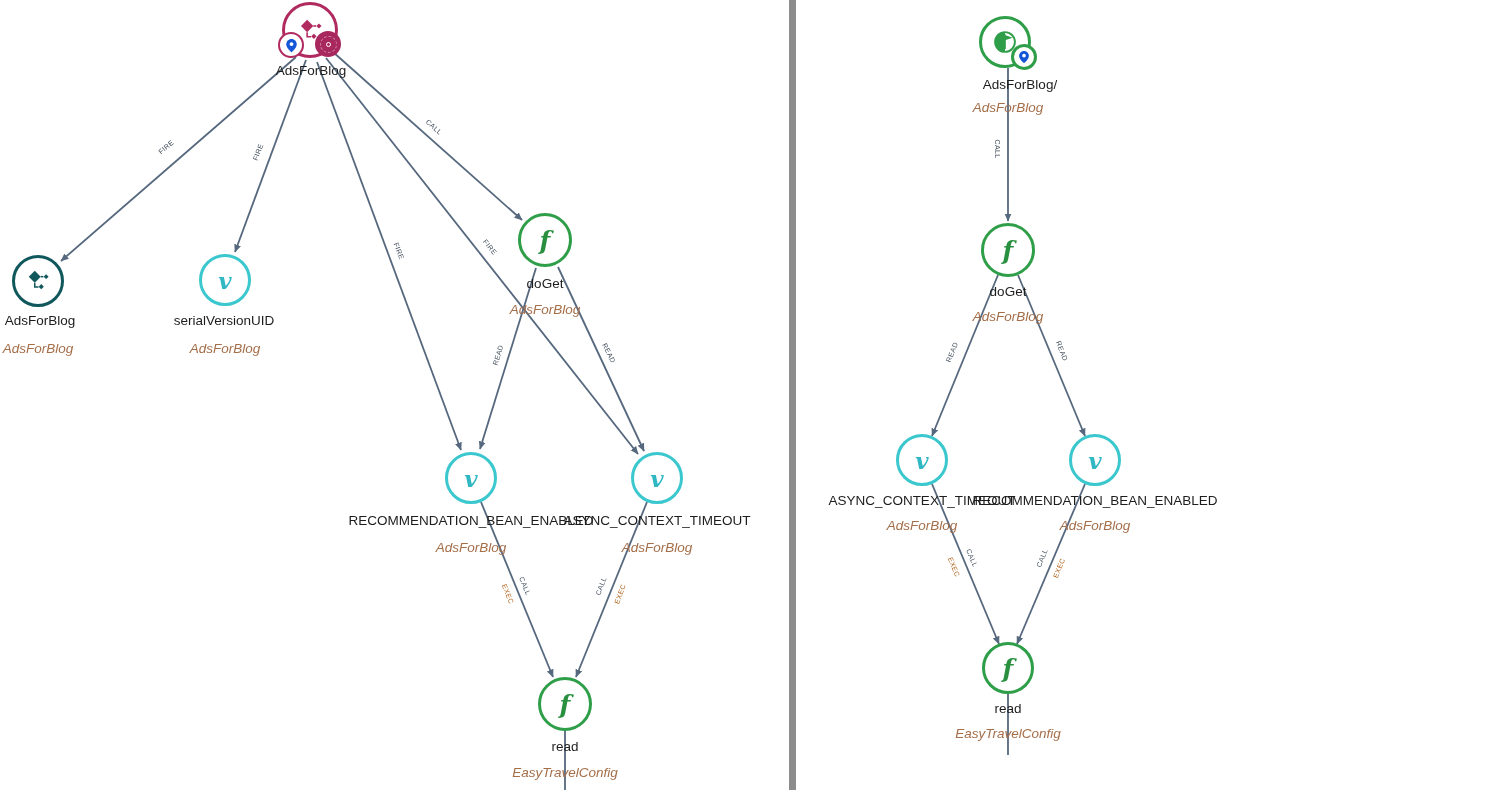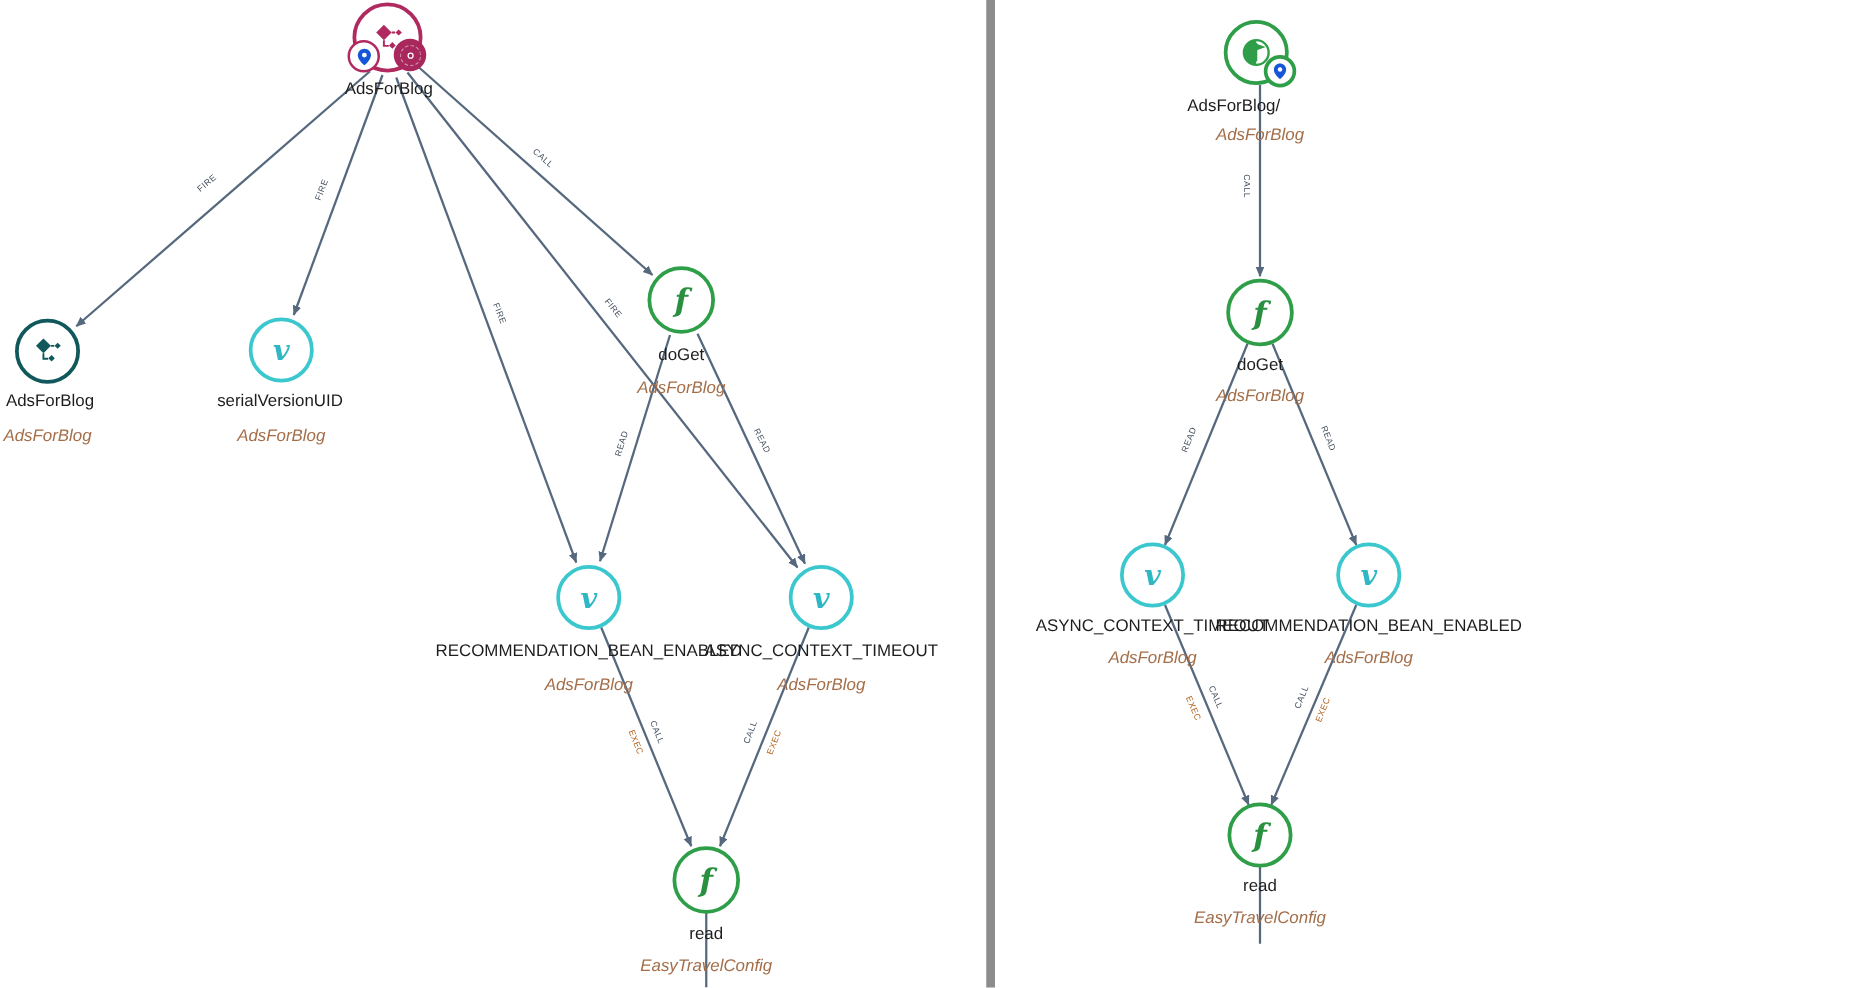--- a/index.html
+++ b/index.html
@@ -180,21 +180,21 @@
       <path d="M12 5.5 L12 18" stroke="#2f9e49" stroke-width="1.4"></path>
       <path d="M12 6 L18.5 8.3 L12 10.6 Z" fill="#2f9e49"></path>
     </svg>
   </div>
   <div class="circle small-pin" style="left:1011px;top:44px;width:26px;height:26px;border:3px solid #2f9e49;">
     <svg width="14" height="14" viewBox="0 0 24 24">
       <path d="M12 1.5 C7.3 1.5 3.6 5.2 3.6 9.9 C3.6 16.2 12 22.8 12 22.8 S20.4 16.2 20.4 9.9 C20.4 5.2 16.7 1.5 12 1.5 Z" fill="#1556d8"></path>
       <circle cx="12" cy="9.7" r="3.1" fill="#ffffff"></circle>
     </svg>
   </div>
-  <div class="node-label" style="left:987px;top:77px;">AdsForBlog/</div>
+  <div class="node-label" style="left:1020px;top:77px;">AdsForBlog/</div>
   <div class="pkg-label" style="left:1008px;top:100px;">AdsForBlog</div>
 
   <div class="circle c-green" style="left:981px;top:223px;width:54px;height:54px;">
     <span class="glyph-f">f</span>
   </div>
   <div class="node-label" style="left:1008px;top:284px;">doGet</div>
   <div class="pkg-label" style="left:1008px;top:309px;">AdsForBlog</div>
 
   <div class="circle c-cyan" style="left:896px;top:434px;width:52px;height:52px;">
     <span class="glyph-v">v</span>

